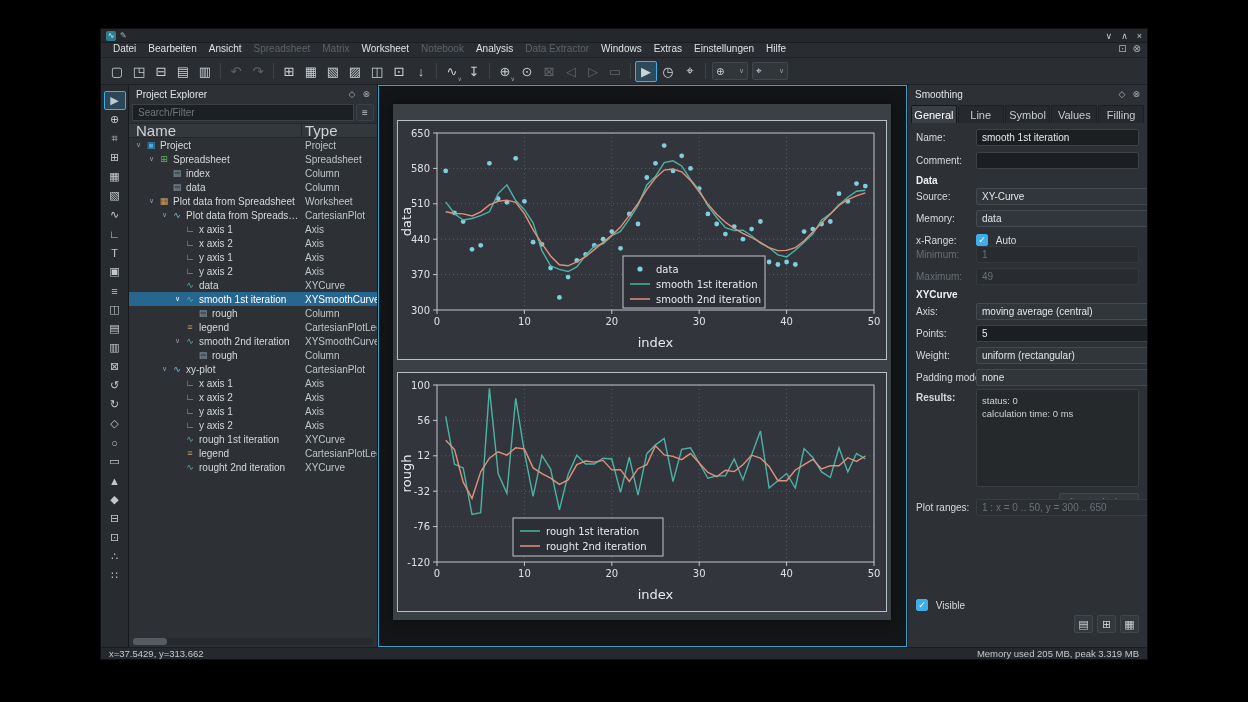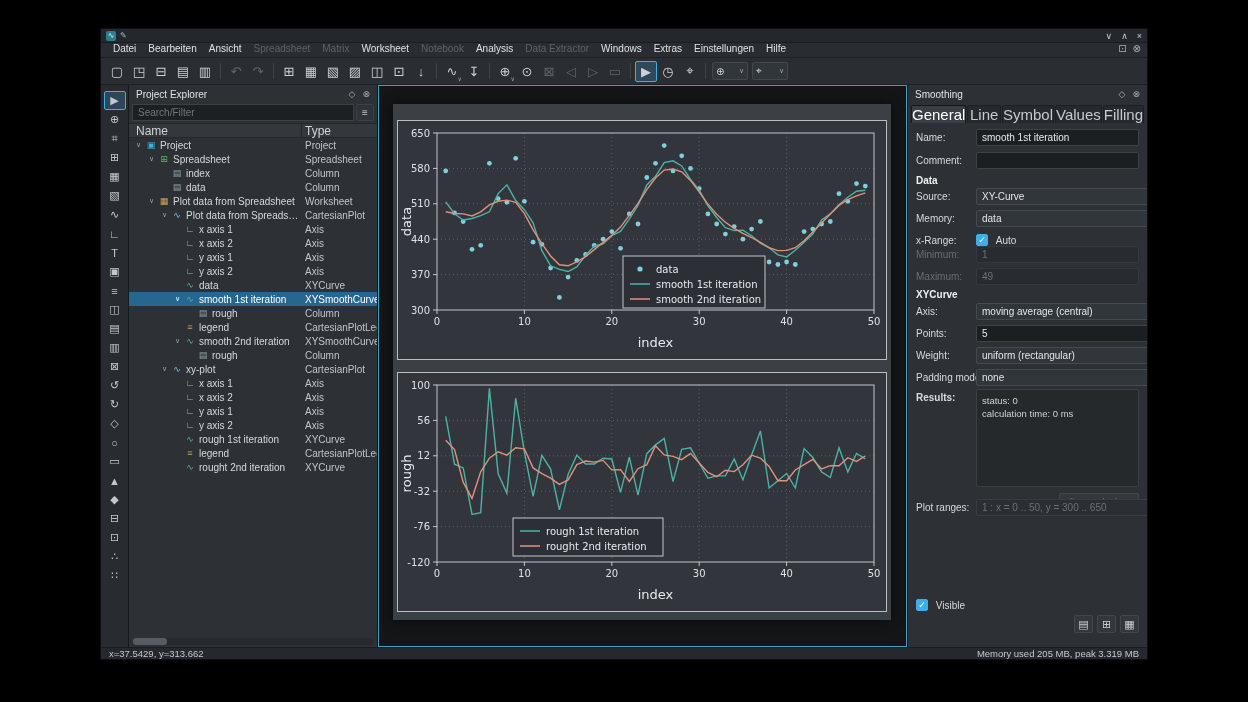--- a/index.html
+++ b/index.html
@@ -35,21 +35,21 @@
   .lbtn{width:22px;height:19px;display:flex;align-items:center;justify-content:center;font-size:11px;color:#c2c8cc;flex:0 0 auto}
   .lbtn.active{background:rgba(61,174,233,.22);border:1px solid #3daee9;border-radius:2px}
   
   .explorer{width:249px;background:#2d3136;border-right:1px solid #141619;position:relative;overflow:hidden}
   .dockhead{position:absolute;left:0;right:0;top:0;height:18px;display:flex;align-items:center;padding:0 7px;font-size:10px;color:#dfe3e6}
   .dockicons{margin-left:auto;display:flex;gap:7px;color:#a6adb2;font-size:9px}
   .searchrow{position:absolute;left:3px;right:3px;top:19px;height:17px;display:flex;gap:2px}
   .searchrow input{flex:1;background:#1d2023;border:1px solid #3c4146;color:#dfe3e6;font-size:10px;padding:0 5px;border-radius:0;outline:none}
   .searchrow input::placeholder{color:#6f767b}
   .filterbtn{width:18px;height:17px;border:1px solid #3c4146;background:#2f343a;border-radius:2px;color:#c2c8cc;font-size:10px;display:flex;align-items:center;justify-content:center}
-  .colhead{position:absolute;left:0;right:0;top:38px;height:15px;background:#33383d;border-top:1px solid #24282c;border-bottom:1px solid #24282c;font-size:12px;color:#ced3d6;display:flex;align-items:center}
+  .colhead{position:absolute;left:0;right:0;top:38px;height:15px;background:#33383d;border-top:1px solid #24282c;border-bottom:1px solid #24282c;font-size:15px;color:#ced3d6;display:flex;align-items:center}
   .colhead .cname{padding-left:7px}
   .colhead .ctype{position:absolute;left:176px}
   .colhead .csep{position:absolute;left:172px;top:0;bottom:0;width:1px;background:#24282c}
   .tree{position:absolute;left:0;right:0;top:53px;bottom:12px;overflow:hidden;font-size:10px;color:#d4d9dc}
   .trow{height:14px;display:flex;align-items:center;position:relative;white-space:nowrap}
   .trow.selected{background:#27668f;color:#fff}
   .trow.selected .ttype,.trow.selected .texp{color:#fff}
   .texp{width:11px;text-align:center;color:#9aa1a6;font-size:7px;flex:0 0 auto}
   .ticon{width:14px;text-align:center;font-size:9px;flex:0 0 auto;margin-right:2px}
   .tname{flex:1;min-width:0;overflow:hidden;text-overflow:ellipsis;margin-right:77px}
@@ -59,21 +59,21 @@
   
   .central{flex:1;background:#131517;border:1px solid #3f9fc4;position:relative;margin:0}
   .page{position:absolute;left:14px;top:18px;width:498px;height:516px;background:#3b4045;box-shadow:0 0 10px rgba(0,0,0,.55)}
   svg.chart{position:absolute;left:4px}
   #chart1{top:16px}
   #chart2{top:268px}
   svg text{font-family:"DejaVu Sans",sans-serif}
   
   .smoothing{width:240px;background:#2d3136;border-left:1px solid #141619;position:relative;font-size:10px;color:#d6dadd;overflow:hidden}
   .tabs{position:absolute;top:20px;left:3px;right:3px;height:18px;display:flex;gap:1px}
-  .tab{flex:1;display:flex;align-items:center;justify-content:center;font-size:15px;background:#26292d;border:1px solid #1d2023;border-bottom:none;color:#c6cbcf;border-radius:2px 2px 0 0}
+  .tab{flex:1;display:flex;align-items:center;justify-content:center;font-size:11px;background:#26292d;border:1px solid #1d2023;border-bottom:none;color:#c6cbcf;border-radius:2px 2px 0 0}
   .tab.active{background:#3a3f45;color:#fff;border-color:#15171a}
   .srow{position:absolute;left:0;right:0;height:17px}
   .slabel{position:absolute;left:8px;top:3px}
   .slabel.dim{color:#676d72}
   .ssection{position:absolute;left:8px;font-weight:bold;color:#eef1f3}
   .sctl{position:absolute;left:68px;right:8px;height:17px}
   .sinput{width:100%;height:17px;background:#1c1f22;border:1px solid #3c4247;border-radius:2px;color:#e6e9ec;font-size:10px;padding:0 5px;outline:none;font-family:inherit}
   .sinput:disabled{background:#282c30;border-color:#35393e;color:#6a7175}
   .scombo{width:100%;height:17px;background:#31363b;border:1px solid #454a50;border-radius:2px;display:flex;align-items:center;padding:0 5px;color:#e2e5e8}
   .scombo .stext{flex:1;overflow:hidden;white-space:nowrap}

